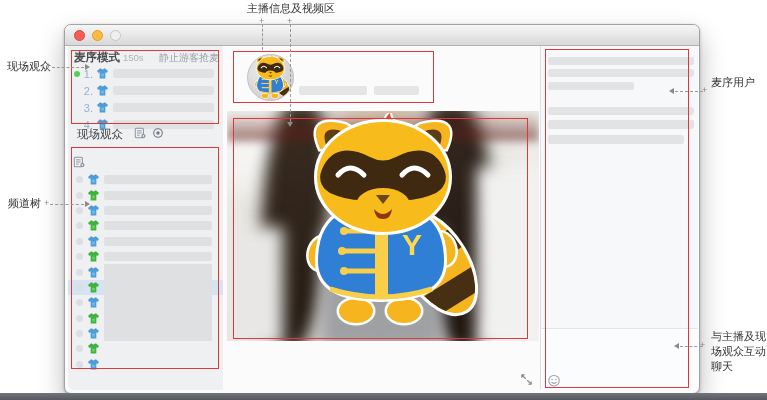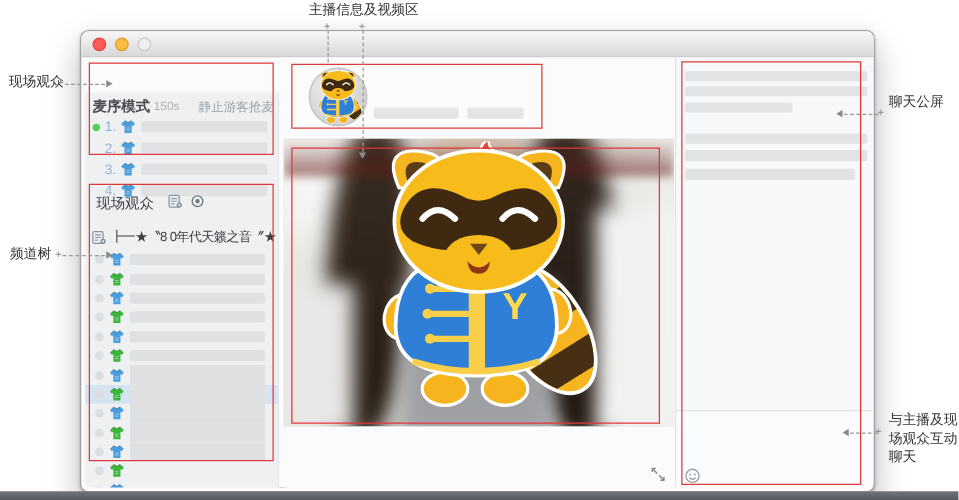--- a/index.html
+++ b/index.html
@@ -12,21 +12,21 @@
           box-shadow:0 12px 26px rgba(0,0,0,.28),0 1px 3px rgba(0,0,0,.25);}
   .titlebar{position:absolute;left:0;top:0;right:0;height:20px;
             background:linear-gradient(#f7f7f7,#d8d8d8);border-bottom:1px solid #b2b2b2;
             border-radius:6px 6px 0 0;display:flex;align-items:center;padding-left:9px;gap:7px;}
   .light{width:11px;height:11px;border-radius:50%;box-sizing:border-box;}
   .light.c{background:#fc5b57;border:1px solid #df443f;}
   .light.m{background:#fdbc40;border:1px solid #dd9f23;}
   .light.z{background:#efefef;border:1px solid #c7c7c7;}
 
   .left-panel{position:absolute;left:3px;top:21px;width:155px;bottom:3px;background:#eef0f2;
-              border-right:6px solid #000000;border-radius:0 0 0 6px;overflow:hidden;margin-top:28px;}
+              border-right:6px solid #000000;border-radius:0 0 0 6px;overflow:hidden;}
   .center-panel{position:absolute;left:158px;right:158px;top:21px;bottom:3px;background:#fbfbfb;}
   .right-panel{position:absolute;right:1px;width:157px;top:21px;bottom:3px;background:#f7f8f9;
                border-left:1px solid #dddfe1;border-radius:0 0 6px 0;overflow:hidden;}
 
   
   .mic-header{position:absolute;left:6px;right:4px;top:4px;height:15px;display:flex;
               align-items:center;white-space:nowrap;overflow:hidden;}
   .mic-header .t{font-size:11.5px;font-weight:bold;color:#4a4c50;}
   .mic-header .s{font-size:9.5px;color:#b3b3b3;margin-left:3px;}
   .mic-header .r{font-size:10px;color:#9aa0a6;margin-left:auto;}
@@ -243,21 +243,20 @@
           </svg>
         <svg class="aud-ic two">
             <use href="#sym-loc"></use>
           </svg>
       </div>
 
       <div class="tree-header">
         <svg class="ic">
             <use href="#sym-doc"></use>
           </svg>
-        <span class="tx">┣一★〝8 0年代天籁之音〞★</span>
       </div>
       <div class="tree-list" id="tree-list">
           <div class="tree-row">
     <span class="bullet"></span>
     <svg class="shirt" viewBox="0 0 16 16" style="color: rgb(74, 158, 222);">
               <use href="#sym-shirt"></use>
             </svg>
     <span class="tbar short"></span>
   </div>
           <div class="tree-row">
@@ -409,21 +408,21 @@
   <div class="dash-h" style="left:50px;top:204px;width:34px"></div>
   <div class="arr-r" style="left:85px;top:201px"></div>
 
   <div class="ann" style="left:247px;top:2px">主播信息及视频区</div>
   <span class="plus" style="left:259px;top:16px">+</span>
   <div class="dash-v" style="left:262px;top:24px;height:26px"></div>
   <span class="plus" style="left:287px;top:16px">+</span>
   <div class="dash-v" style="left:290px;top:24px;height:98px"></div>
   <div class="arr-d" style="left:287px;top:122px"></div>
 
-  <div class="ann" style="left:711px;top:76px">聊天公屏</div>
+  <div class="ann" style="left:711px;top:76px">麦序用户</div>
   <div class="arr-l" style="left:669px;top:88px"></div>
   <div class="dash-h" style="left:675px;top:91px;width:28px"></div>
   <span class="plus" style="left:702px;top:85px">+</span>
 
   <div class="ann" style="left:711px;top:330px;width:58px">与主播及现场观众互动聊天</div>
   <div class="arr-l" style="left:674px;top:343px"></div>
   <div class="dash-h" style="left:680px;top:346px;width:22px"></div>
   <span class="plus" style="left:700px;top:340px">+</span>
 
   <div class="dock"></div>

